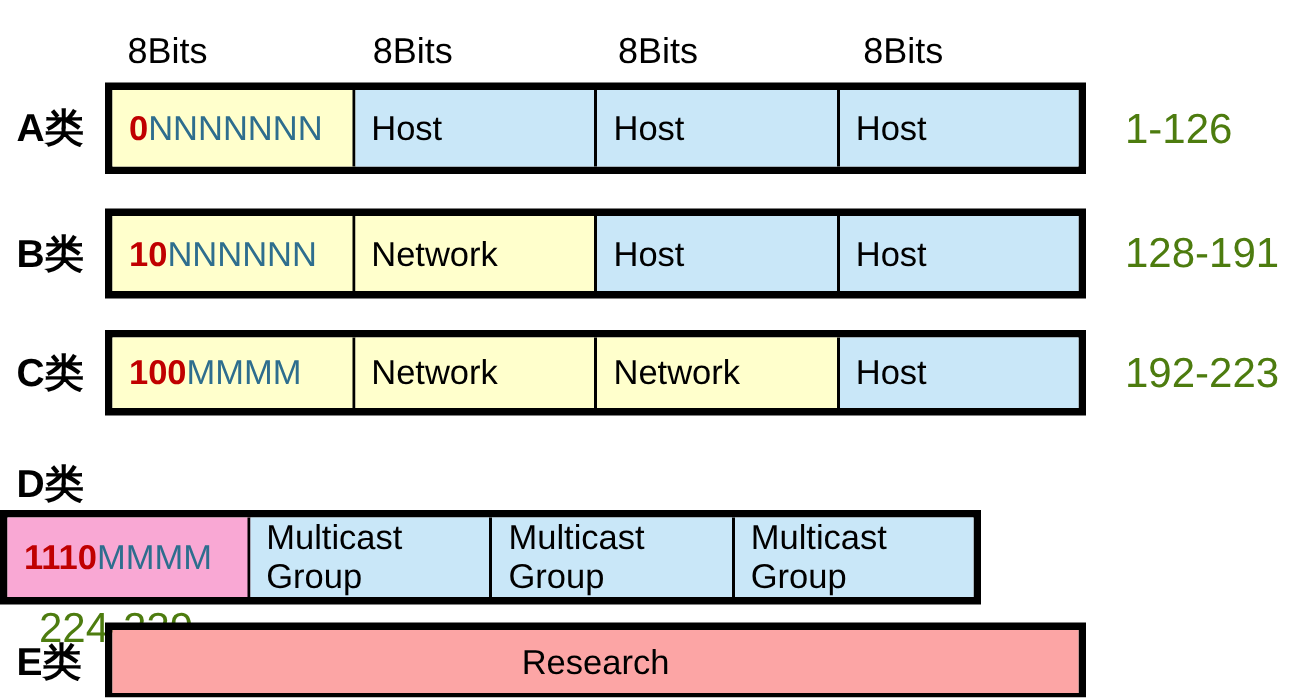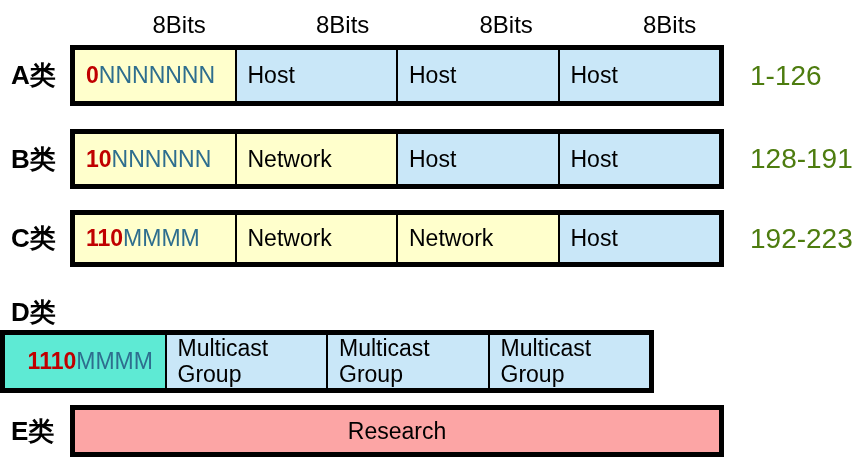--- a/index.html
+++ b/index.html
@@ -12,23 +12,22 @@
     position: relative;
     width: 864px;
     height: 465px;
     background: #ffffff;
     overflow: hidden;
   }
   
   .bits-header {
     display: flex;
     margin-left: 75px;
-    padding-top: 11px;
+    padding-top: 21px;
     height: 28px;
-    justify-content: center;
   }
   .bit-label {
     width: 163.5px;
     box-sizing: border-box;
     padding-left: 10px;
     font-size: 24px;
     line-height: 28px;
     color: #000000;
   }
   
@@ -114,35 +113,36 @@
           <div class="cell divider" style="background: rgb(255, 255, 204);"><span class="prefix">10</span><span class="rest">NNNNNN</span></div>
           <div class="cell divider" style="background: rgb(255, 255, 204);">Network</div>
           <div class="cell divider" style="background: rgb(201, 231, 248);">Host</div>
           <div class="cell" style="background: rgb(201, 231, 248);">Host</div>
         </div>
         <div class="range">128-191</div>
       </div>
       <div class="row" style="height: 57px; margin-top: 21px;">
         <div class="row-label">C类</div>
         <div class="box">
-          <div class="cell divider" style="background: rgb(255, 255, 204);"><span class="prefix">110</span><span class="rest">MMMM</span></div>
+          <div class="cell divider" style="background: rgb(255, 255, 204);"><span class="prefix">100</span><span class="rest">MMMM</span></div>
           <div class="cell divider" style="background: rgb(255, 255, 204);">Network</div>
           <div class="cell divider" style="background: rgb(255, 255, 204);">Network</div>
           <div class="cell" style="background: rgb(201, 231, 248);">Host</div>
         </div>
         <div class="range">192-223</div>
       </div>
       <div class="row" style="height: 80px; margin-top: 28px; flex-direction: column;">
         <div class="row-label">D类</div>
         <div class="box">
-          <div class="cell divider" style="background: #5eead4; justify-content: center;"><span class="prefix">1110</span><span class="rest">MMMM</span></div>
+          <div class="cell divider" style="background: #f9a8d4;"><span class="prefix">1110</span><span class="rest">MMMM</span></div>
           <div class="cell divider" style="background: rgb(201, 231, 248);">Multicast Group</div>
           <div class="cell divider" style="background: rgb(201, 231, 248);">Multicast Group</div>
           <div class="cell" style="background: rgb(201, 231, 248);">Multicast Group</div>
         </div>
+        <div class="range">224-239</div>
       </div>
       <div class="row" style="height: 52px; margin-top: 30px;">
         <div class="row-label">E类</div>
         <div class="box">
           <div class="cell center" style="background: #fca5a5;">Research</div>
         </div>
         <div class="range"></div>
       </div>
     </div>
 

